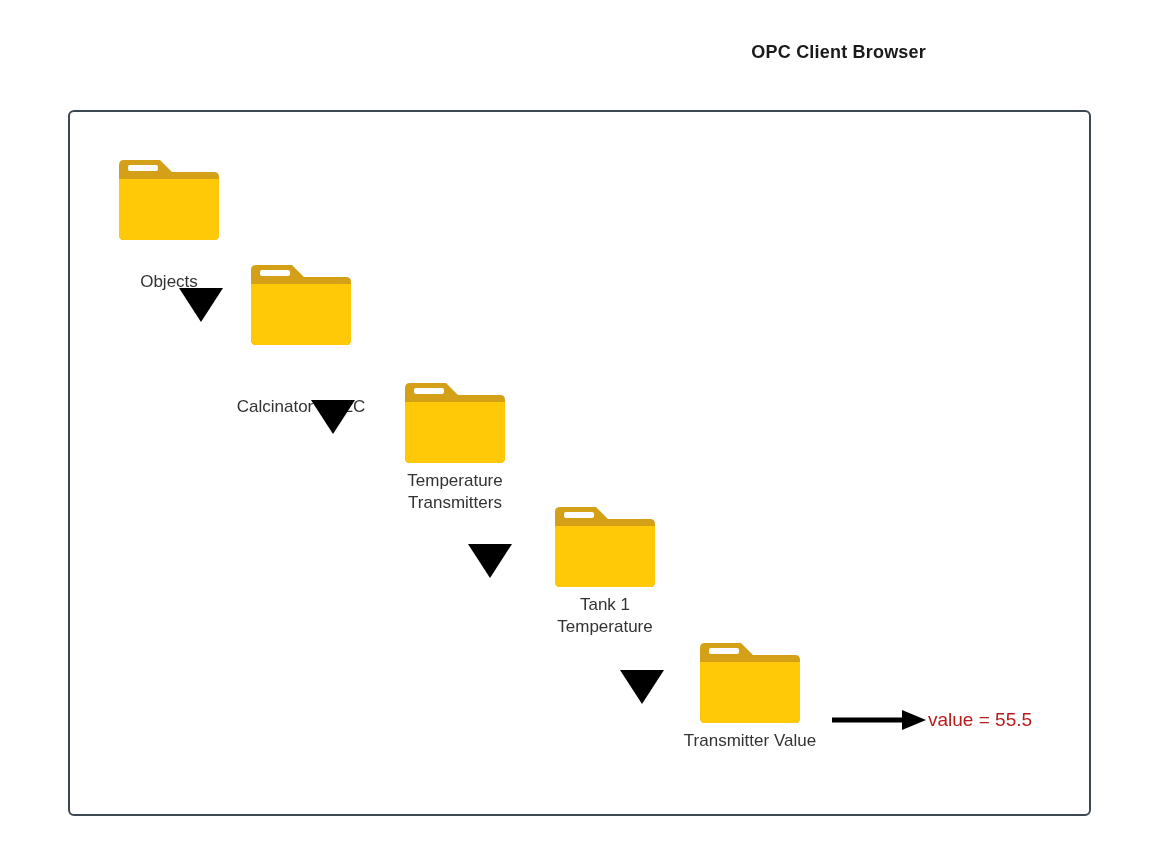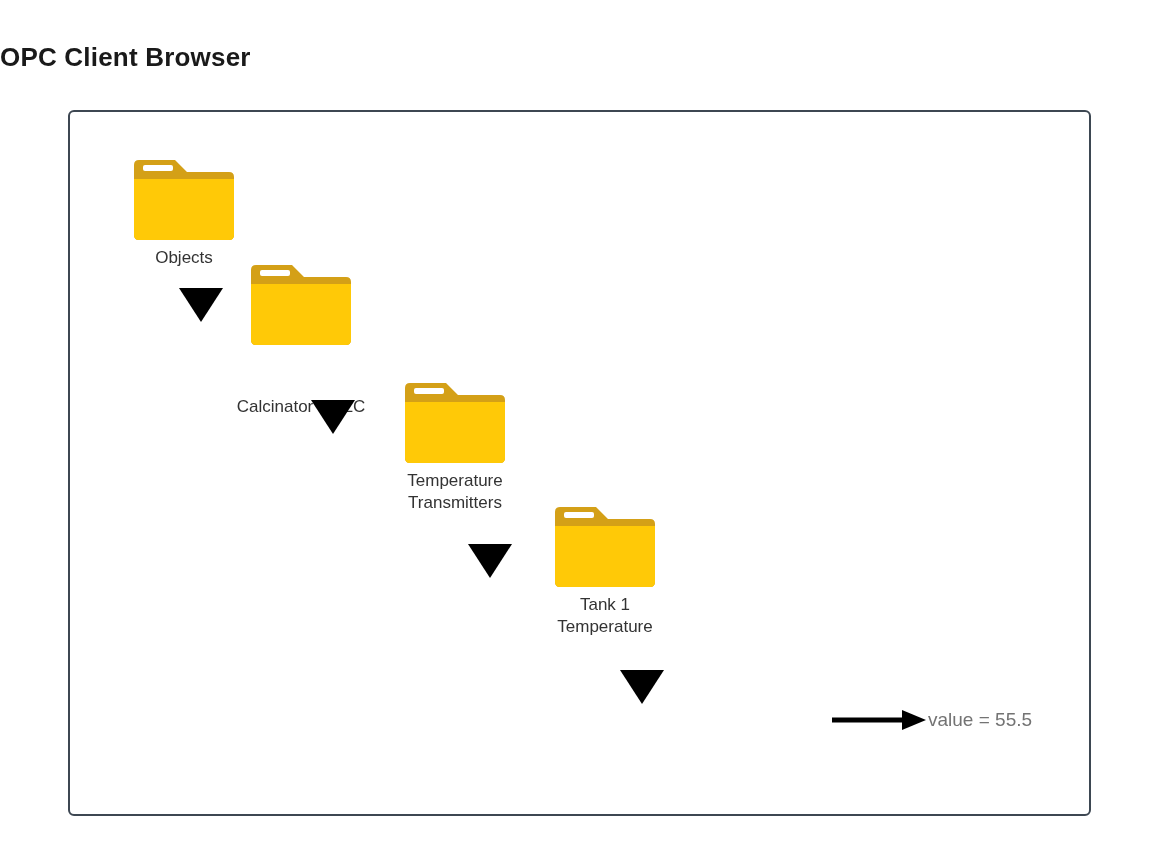--- a/index.html
+++ b/index.html
@@ -13,22 +13,22 @@
     position: relative;
     font-family: "Liberation Sans", sans-serif;
     overflow: hidden;
   }
 
   #page-title {
     position: absolute;
     left: 0;
     top: 42px;
     width: 926px;
-    text-align: left;
-    font-size: 26px;
+    text-align: right;
+    font-size: 18px;
     font-weight: bold;
     color: #1a1a1a;
     letter-spacing: 0.2px;
   }
 
   #canvas-frame {
     position: absolute;
     left: 68px;
     top: 110px;
     width: 1023px;
@@ -69,32 +69,32 @@
     border-top: 34px solid #000000;
   }
 
   
   .value-arrow {
     position: absolute;
   }
   .value-text {
     position: absolute;
     font-size: 19px;
-    color: #737373;
+    color: #b91c1c;
     white-space: nowrap;
   }
 </style>
 </head>
 <body>
 
 <div id="page-title">OPC Client Browser</div>
 
 <div id="canvas-frame">
 
-  <div class="node" style="left:19px; top:45px;">
+  <div class="node" style="left:4px; top:45px;gap:24px;">
     <svg class="folder-icon" width="106" height="86" viewBox="0 0 106 86" xmlns="http://www.w3.org/2000/svg">
       <path d="M3 8 Q3 3 8 3 L44 3 L56 15 L98 15 Q103 15 103 20 L103 78 Q103 83 98 83 L8 83 Q3 83 3 78 Z" fill="#D4A017"></path>
       <path d="M3 22 L103 22 L103 78 Q103 83 98 83 L8 83 Q3 83 3 78 Z" fill="#FFC907"></path>
       <rect x="12" y="8" width="30" height="6" rx="2" fill="#FFFFFF"></rect>
     </svg>
     <div class="node-label">Objects</div>
   </div>
 
   <div class="tri-arrow" style="left:109px; top:176px;"></div>
 
@@ -126,20 +126,28 @@
       <path d="M3 8 Q3 3 8 3 L44 3 L56 15 L98 15 Q103 15 103 20 L103 78 Q103 83 98 83 L8 83 Q3 83 3 78 Z" fill="#D4A017"></path>
       <path d="M3 22 L103 22 L103 78 Q103 83 98 83 L8 83 Q3 83 3 78 Z" fill="#FFC907"></path>
       <rect x="12" y="8" width="30" height="6" rx="2" fill="#FFFFFF"></rect>
     </svg>
     <div class="node-label">Tank 1
 Temperature</div>
   </div>
 
   <div class="tri-arrow" style="left:550px; top:558px;"></div>
 
+  <div class="node" style="left:585px; top:528px;">
+    <svg class="folder-icon" width="106" height="86" viewBox="0 0 106 86" xmlns="http://www.w3.org/2000/svg">
+      <path d="M3 8 Q3 3 8 3 L44 3 L56 15 L98 15 Q103 15 103 20 L103 78 Q103 83 98 83 L8 83 Q3 83 3 78 Z" fill="#D4A017"></path>
+      <path d="M3 22 L103 22 L103 78 Q103 83 98 83 L8 83 Q3 83 3 78 Z" fill="#FFC907"></path>
+      <rect x="12" y="8" width="30" height="6" rx="2" fill="#FFFFFF"></rect>
+    </svg>
+    <div class="node-label">Transmitter Value</div>
+  </div>
 
   <svg class="value-arrow" style="left:762px; top:596px;" width="96" height="24" viewBox="0 0 96 24" xmlns="http://www.w3.org/2000/svg">
     <line x1="0" y1="12" x2="74" y2="12" stroke="#000000" stroke-width="5"></line>
     <polygon points="70,2 94,12 70,22" fill="#000000"></polygon>
   </svg>
 
   <div class="value-text" style="left:858px; top:597px;">value = 55.5</div>
 
 </div>
 

